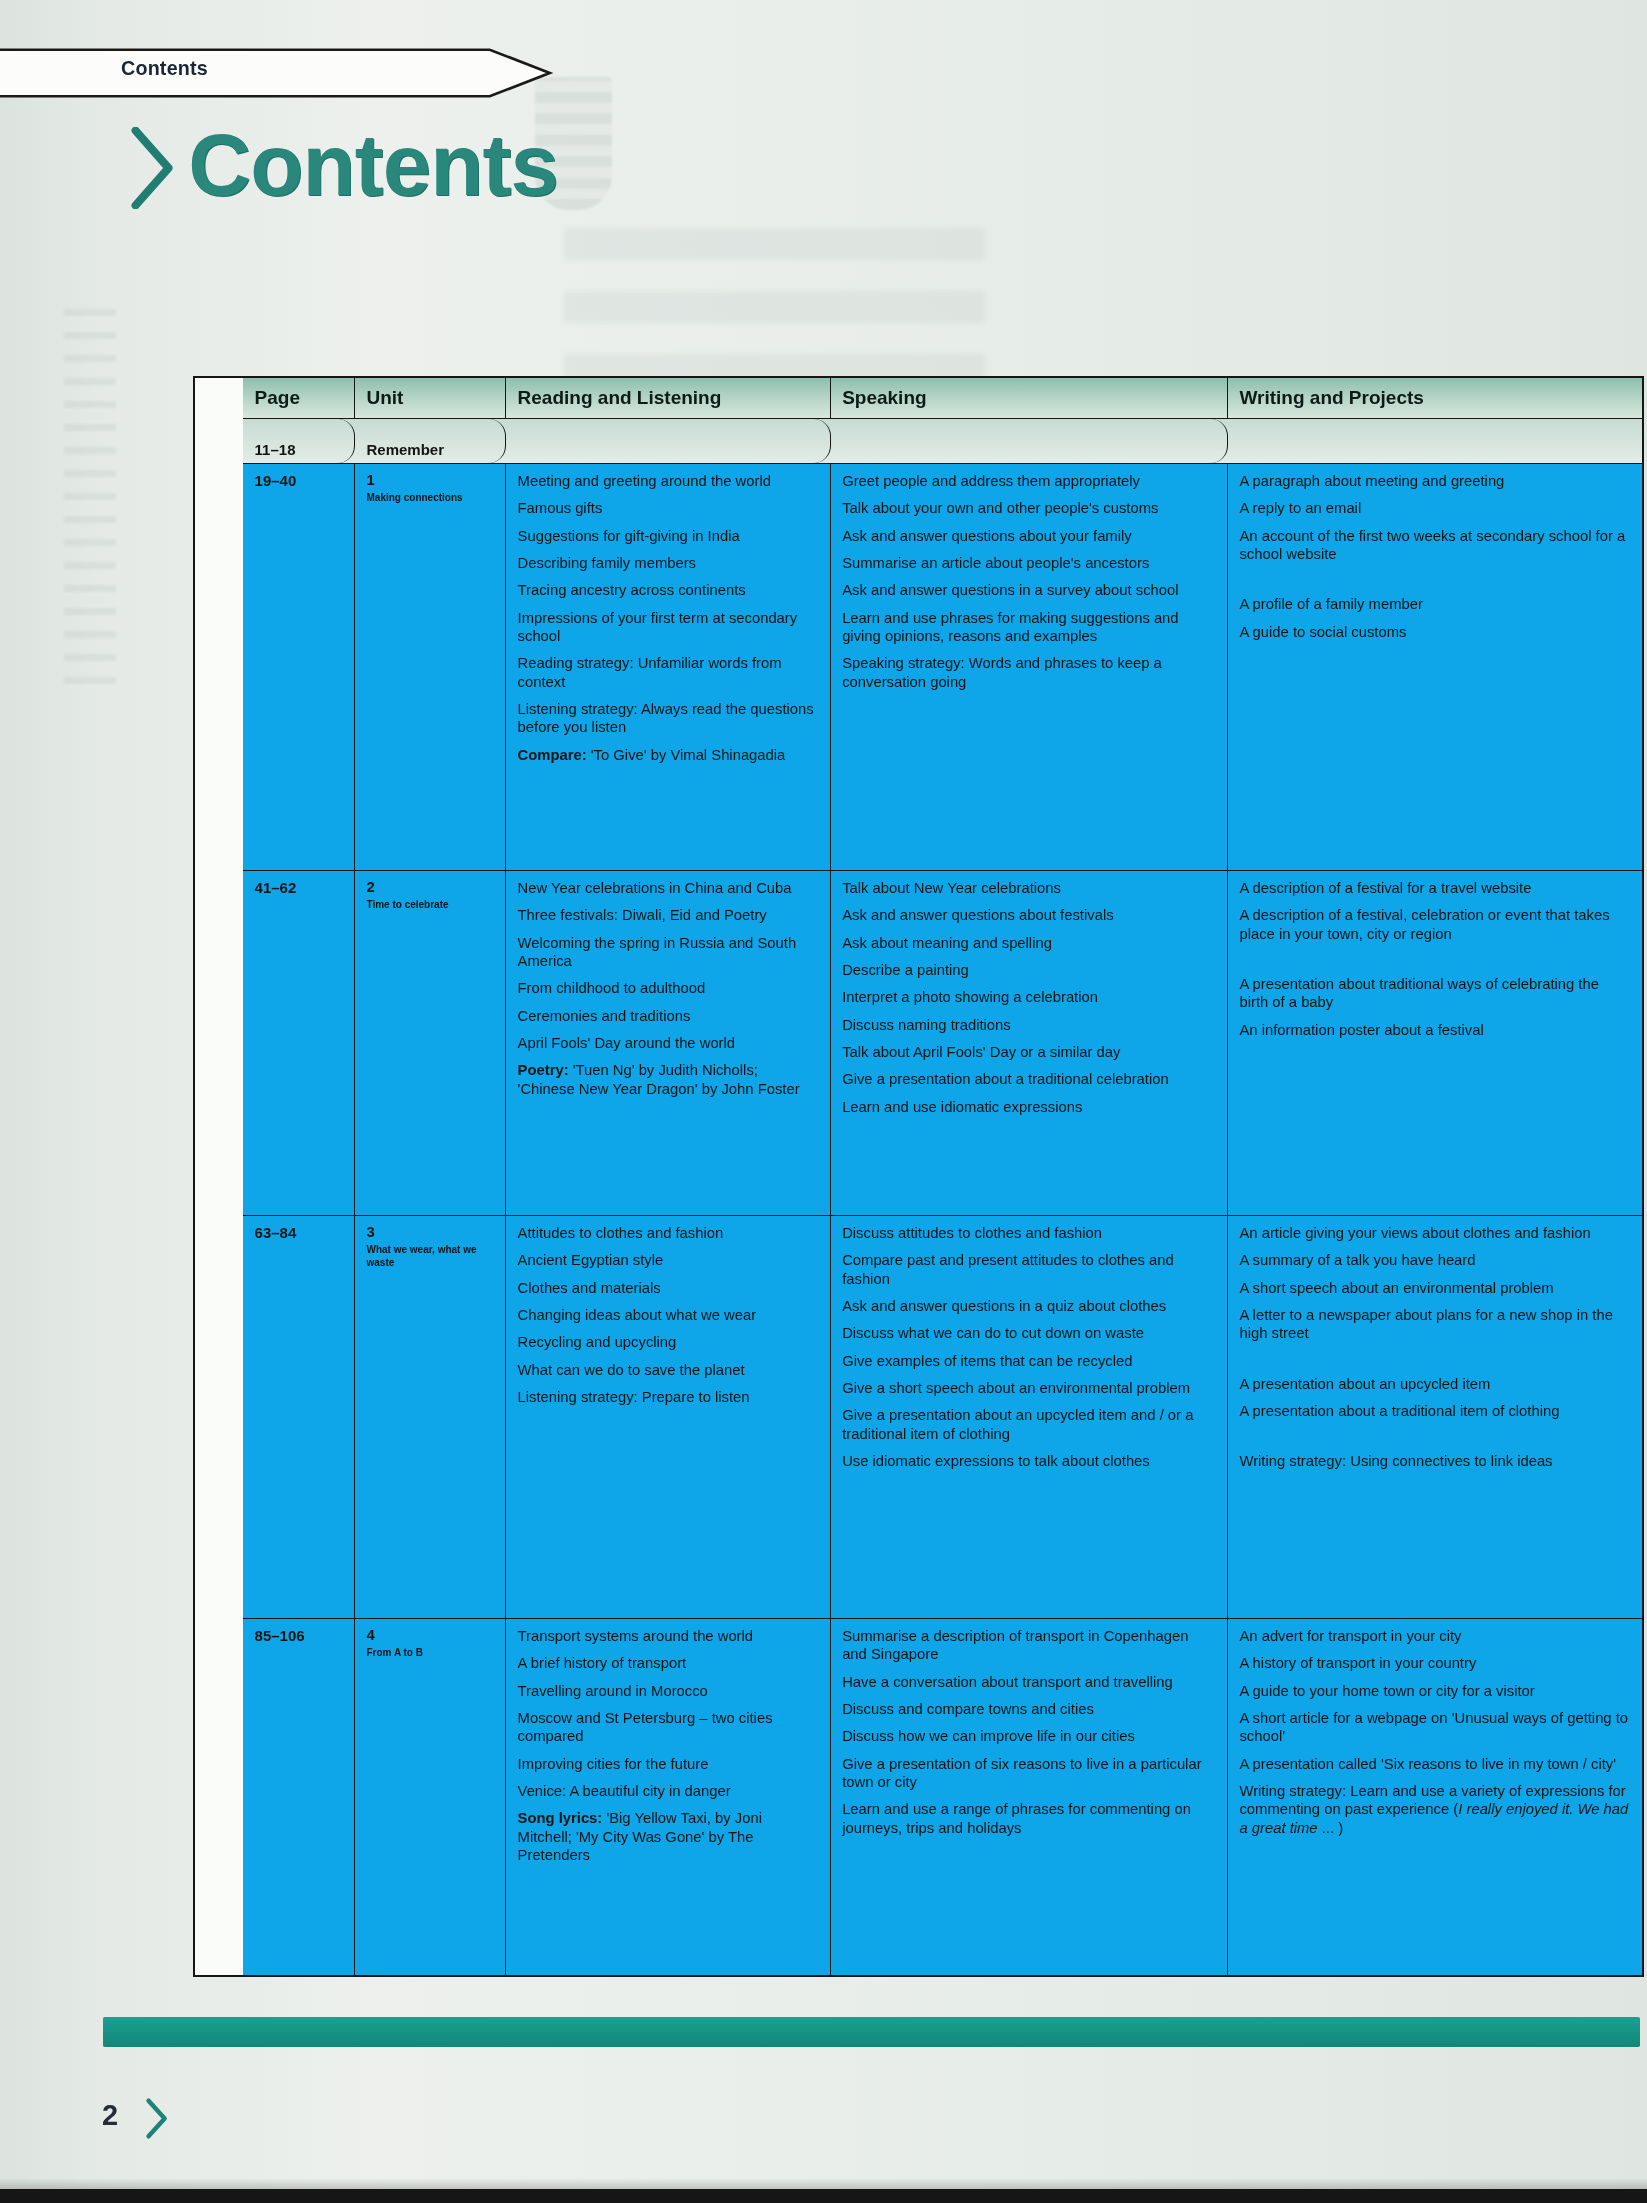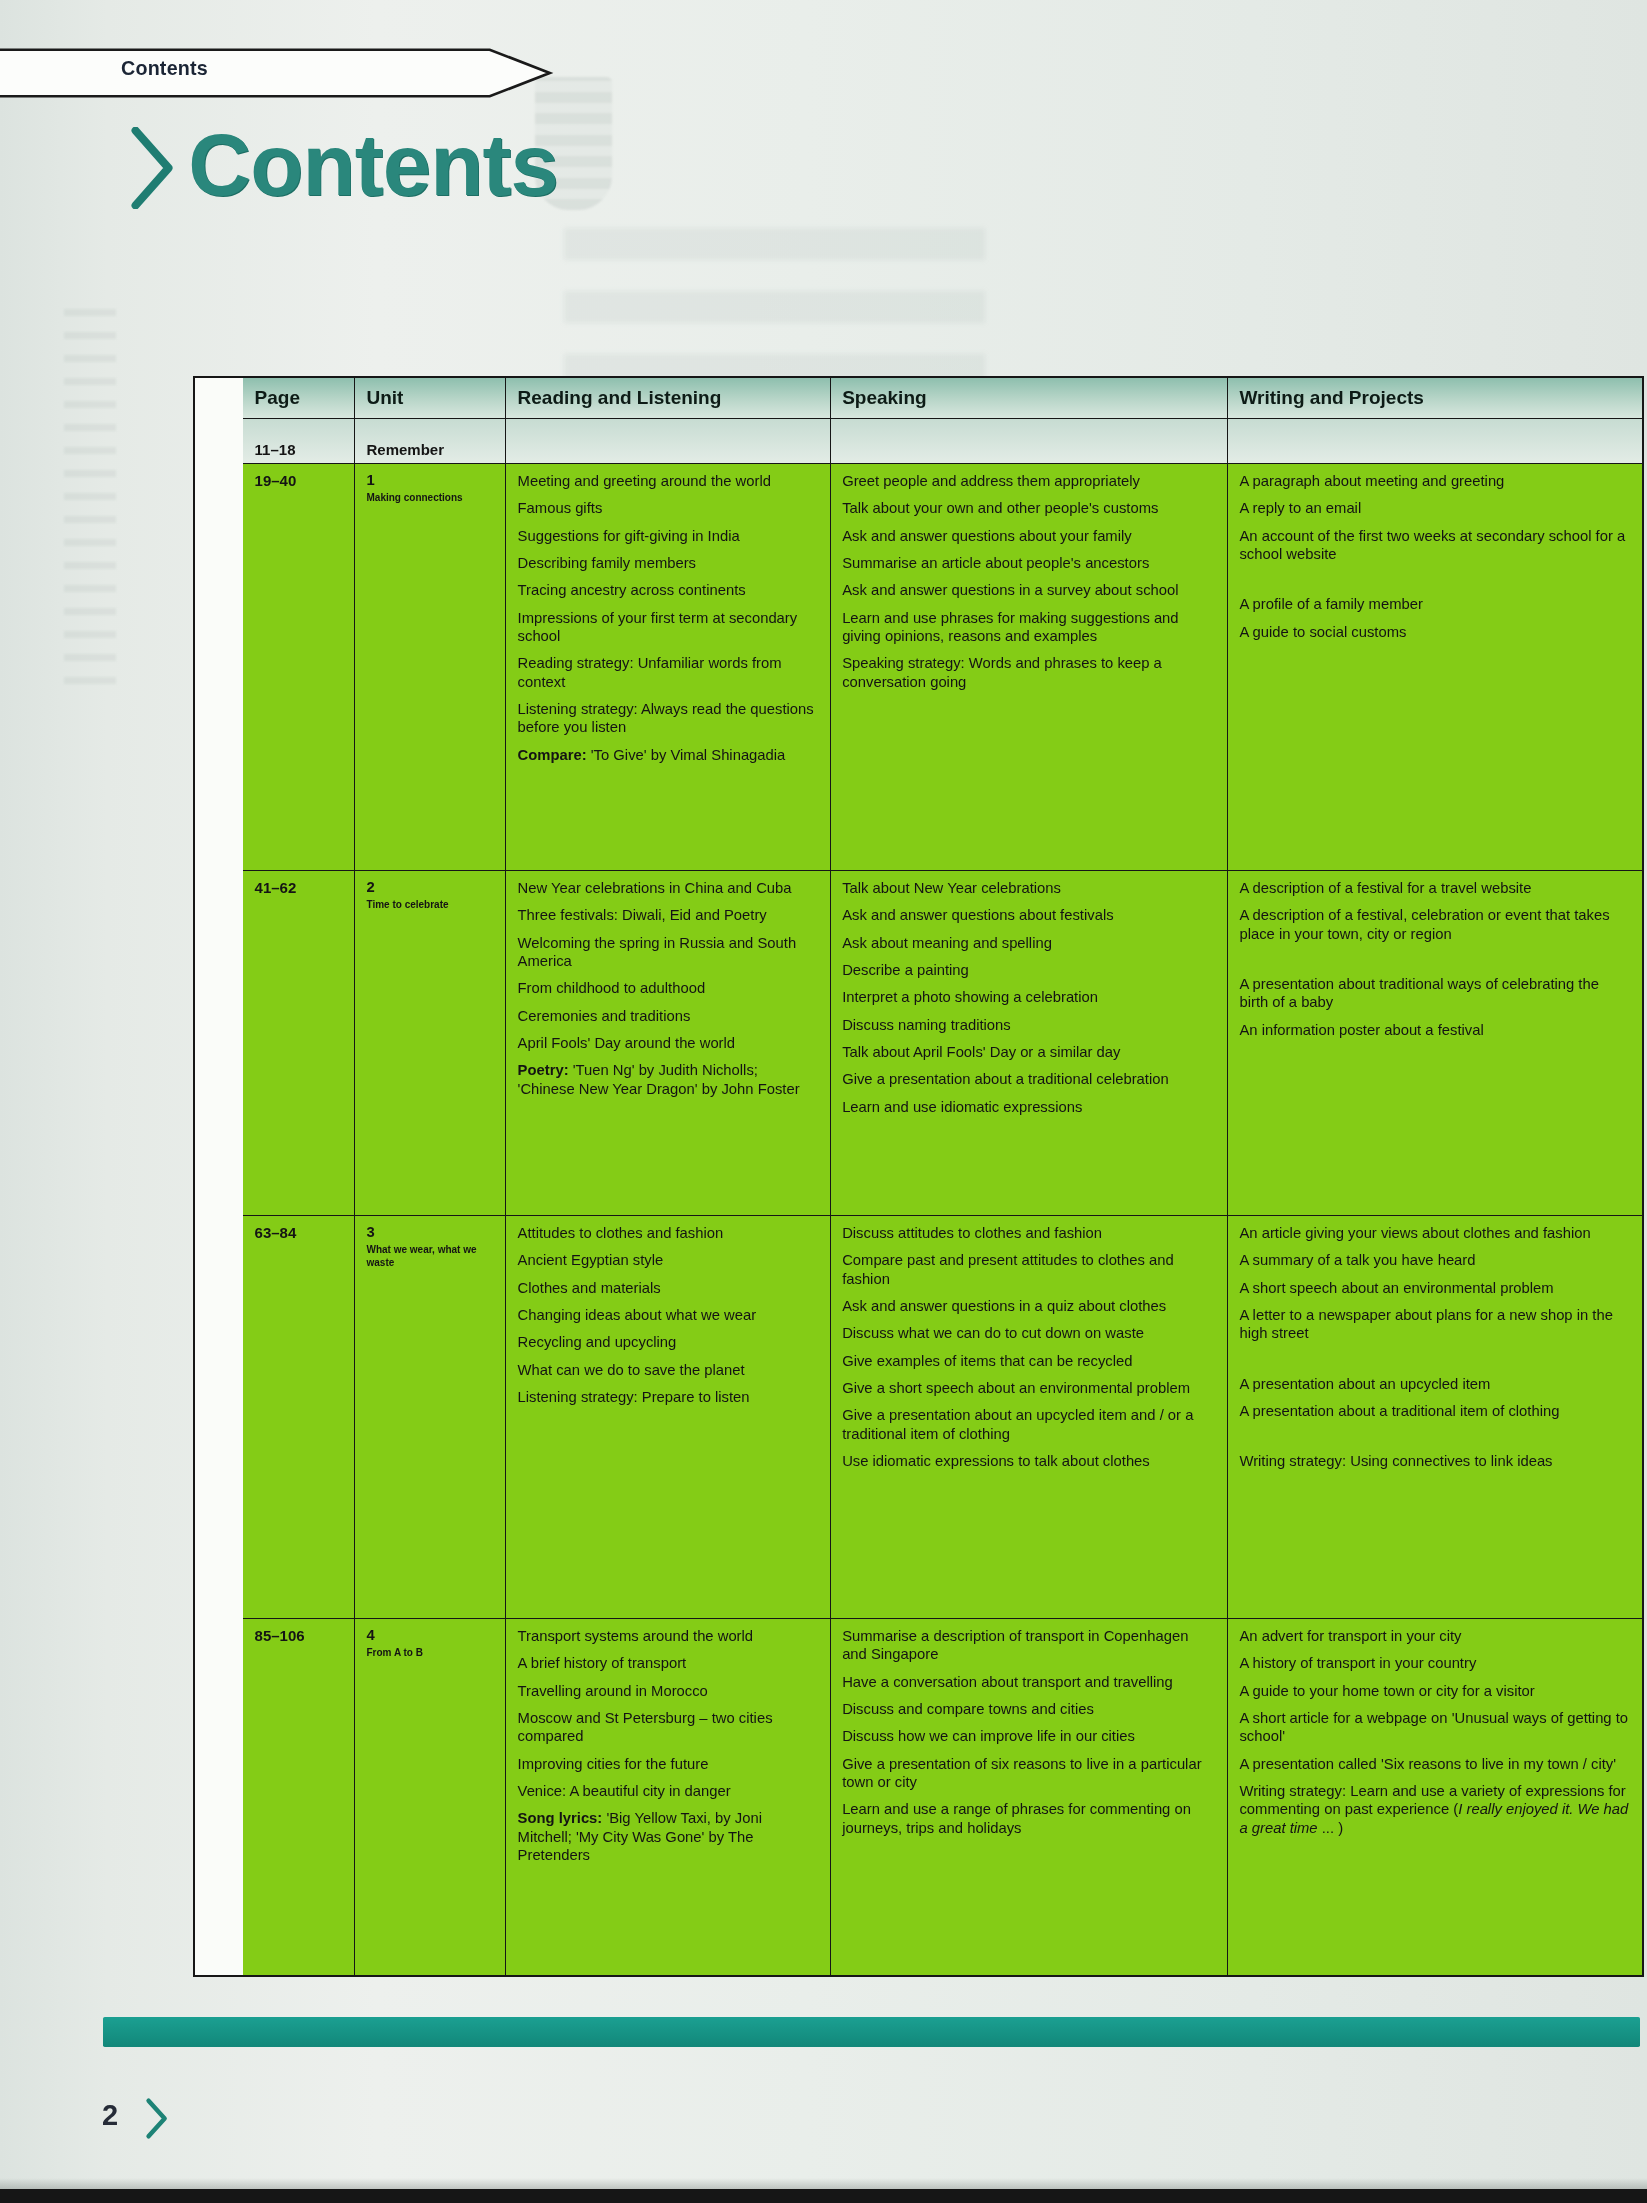--- a/index.html
+++ b/index.html
@@ -55,22 +55,22 @@
   .c-writing{width:29.6%;flex:none;}
   .header-row{
     height:41px;align-items:stretch;
     background:linear-gradient(180deg,#8ebfae 0%,#b9d6c9 55%,#d8e7de 100%);
   }
   .header-row>div{display:flex;align-items:center;font-size:19px;font-weight:700;color:#0d1b16;padding-top:0;padding-bottom:0;}
   .intro-row{
     height:45px;
     background:linear-gradient(180deg,#c7dcd2 0%,#e3ece6 100%);
   }
-  .intro-row>div{display:flex;align-items:center;font-size:15px;font-weight:700;color:#141414;padding-top:16px;padding-bottom:0;}
-  .unit-row{background:#84cc16;}
+  .intro-row>div{display:flex;align-items:center;font-size:15px;font-weight:700;color:#141414;padding-top:16px;padding-bottom:0;border-radius:17px;}
+  .unit-row{background:#0ea5e9;}
   .unit-row.row-0{min-height:407px;}
   .unit-row.row-1{min-height:345px;}
   .unit-row.row-2{min-height:403px;}
   .unit-row.row-3{min-height:356px;}
   .page-range{font-size:15px;font-weight:700;color:#141414;}
   .unit-num{font-size:14.8px;font-weight:700;color:#141414;margin:0 0 2.7px 0;}
   .unit-title{font-size:10px;font-weight:700;color:#141414;line-height:1.3;}
   .cell-item{margin:0 0 9px 0;font-size:14.8px;line-height:1.24;color:#131313;}
   .cell-item b{font-weight:700;}
   .gap-before{margin-top:32px;}

